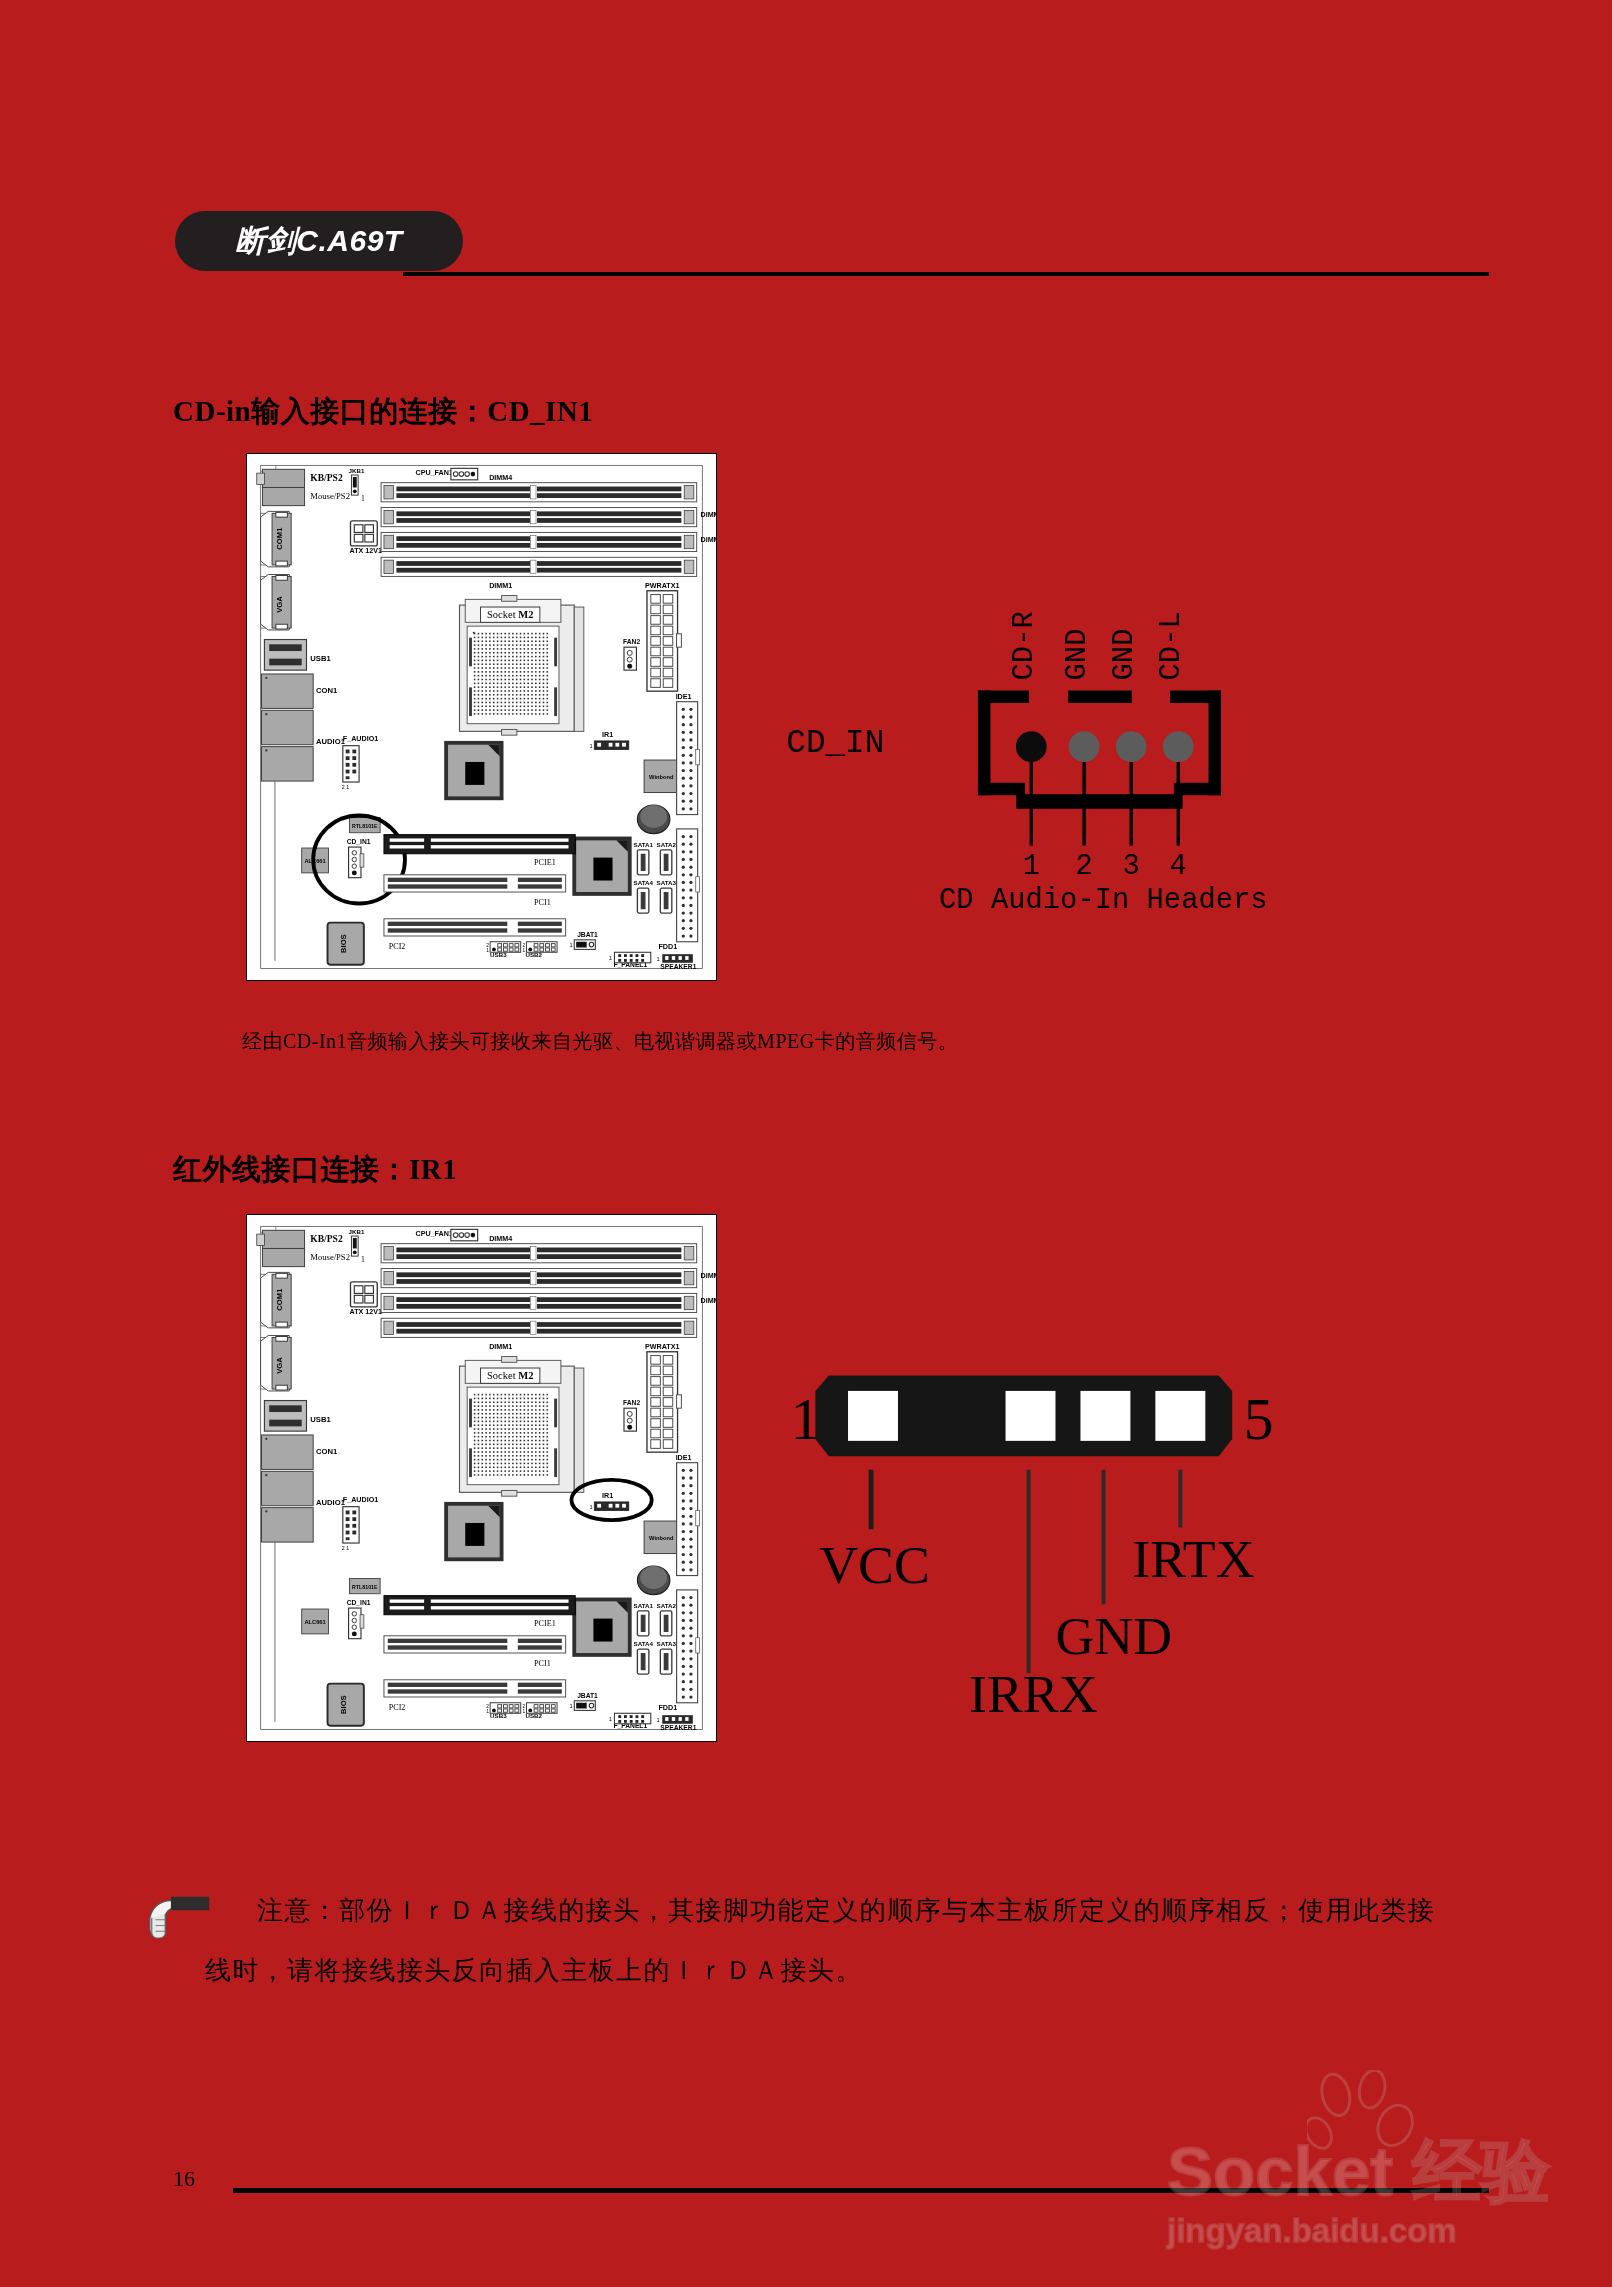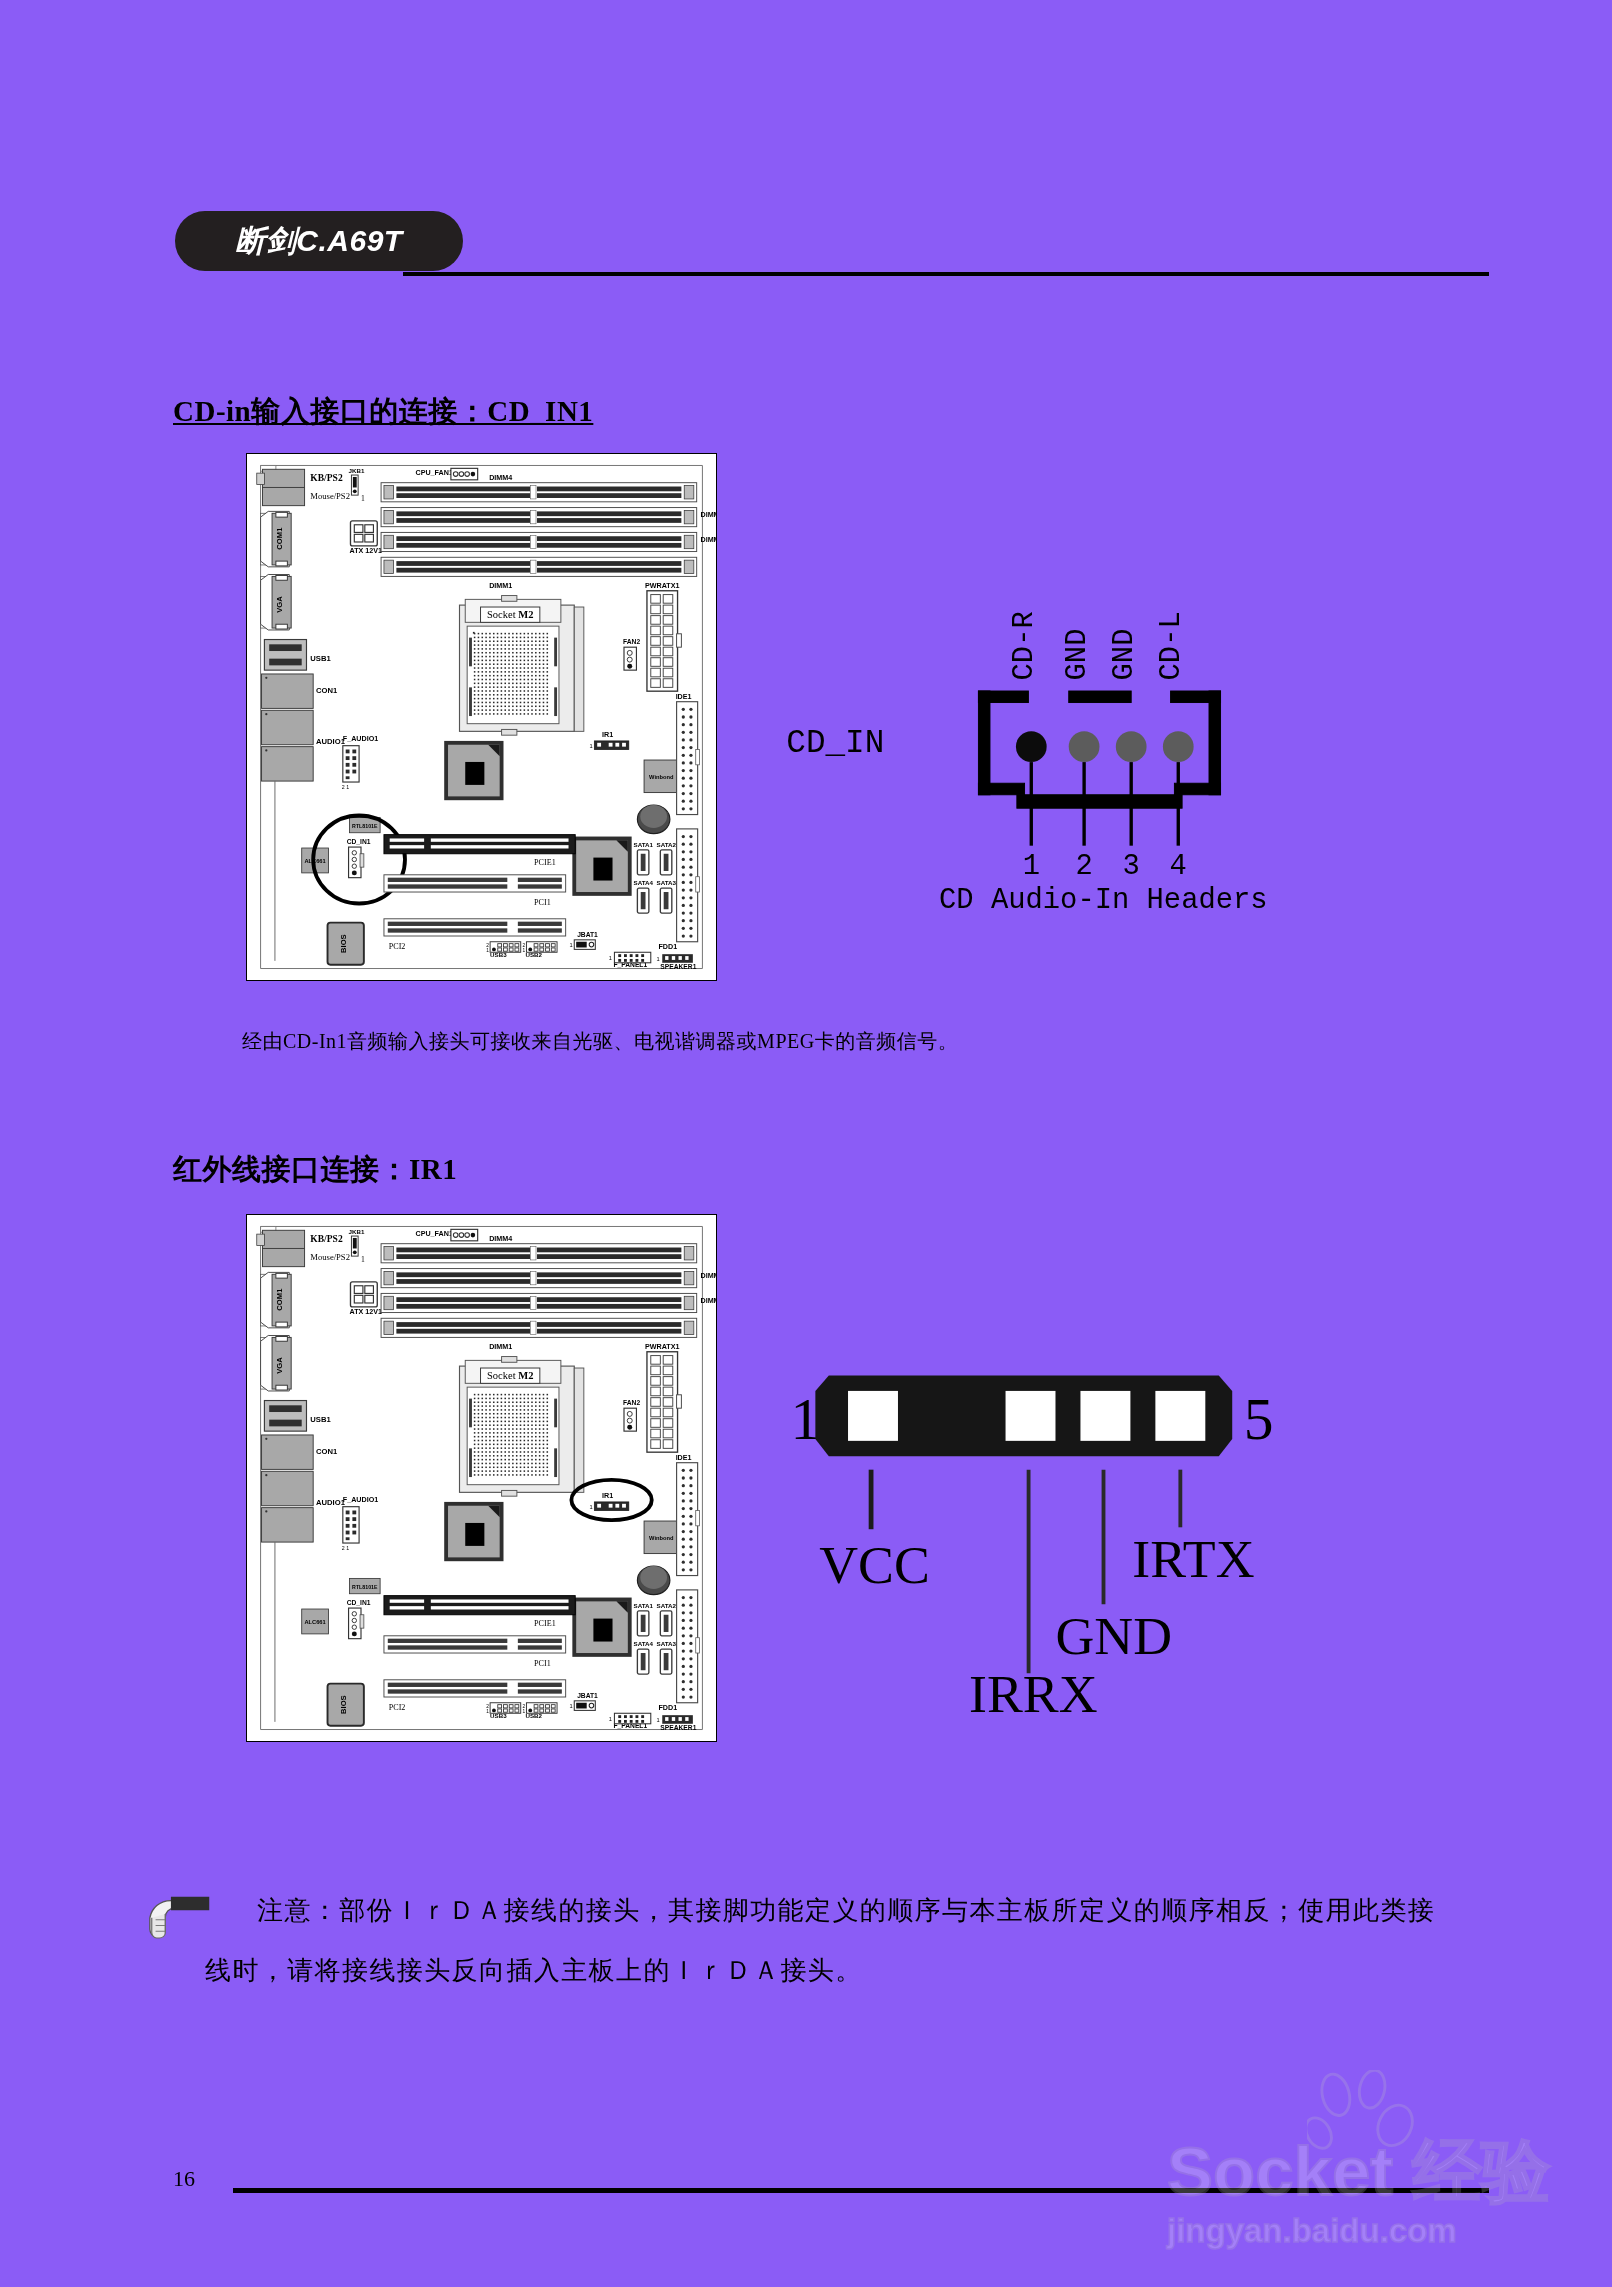--- a/index.html
+++ b/index.html
@@ -14,21 +14,21 @@
     font-family: "Liberation Serif", "DejaVu Serif", serif;
     color: #000;
     overflow: hidden;
   }
 
   .page {
     position: absolute;
     left: 0; top: 0;
     width: 1612px;
     height: 2287px;
-    background: #8b5cf6;
+    background: #b91c1c;
   }
 
   
   .header {
     position: absolute;
     left: 0; top: 0;
     width: 1612px;
     height: 202px;
   }
   .header-badge {
@@ -63,21 +63,21 @@
 
   
   .section-heading {
     position: absolute;
     font-weight: bold;
     font-size: 29px;
     letter-spacing: 0.5px;
     white-space: nowrap;
     font-family: "Liberation Serif", "DejaVu Serif", serif;
   }
-  #heading-cdin { left: 173px; top: 392px; text-decoration: underline; }
+  #heading-cdin { left: 173px; top: 392px; }
   #heading-ir1  { left: 173px; top: 1150px; }
 
   
   .body-text {
     position: absolute;
     font-size: 20px;
     line-height: 61px;
     font-family: "Liberation Serif", "DejaVu Serif", serif;
     letter-spacing: 0.5px;
   }

